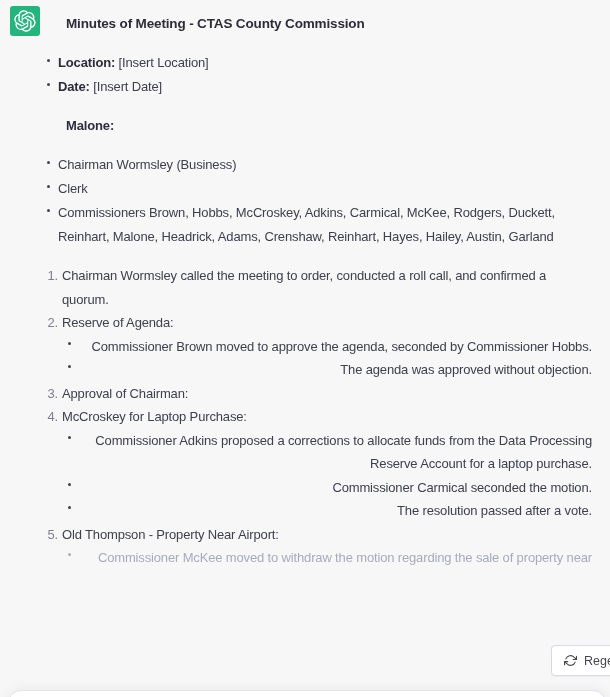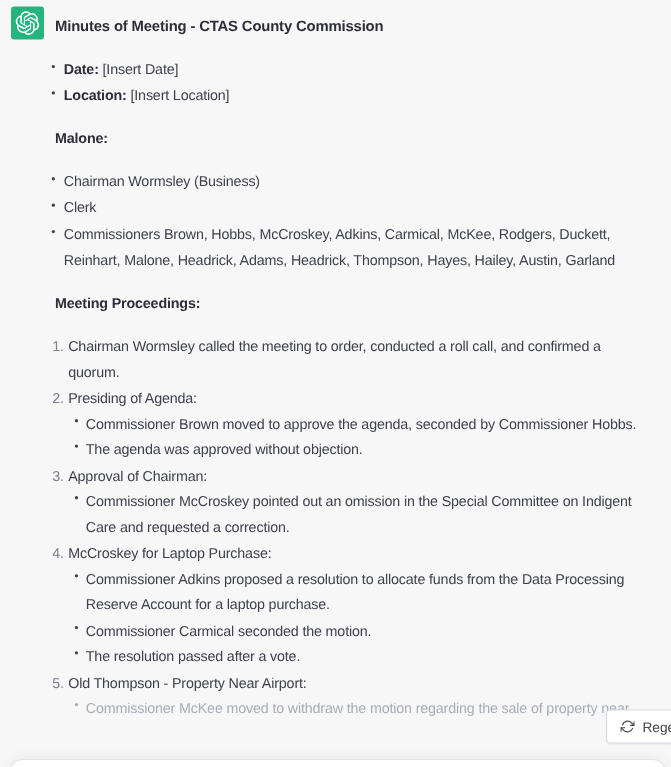--- a/index.html
+++ b/index.html
@@ -14,36 +14,36 @@
     line-height: 24px;
     color: #3e404c;
   }
   .avatar {
     position: absolute; left: 10px; top: 6px;
     width: 30px; height: 30px; border-radius: 3px;
     display: flex; align-items: center; justify-content: center;
   }
   .content { margin: 0 18px 0 50px; padding-top: 12px; }
   .title, .heading { font-weight: bold; color: #2c2d38; }
-  p { margin: 15px 0; }
+  p { margin: 15px 16px; }
   p.title { margin-top: 0; font-size: 13.5px; }
   ul.toplist { list-style: none; padding-left: 8px; margin: 15px 0; }
   ul.toplist > li { position: relative; }
   ul.toplist > li::before {
     content: ""; position: absolute; left: -11px; top: 8px;
     width: 3px; height: 3px; border-radius: 50%; background: #41424d;
   }
   ul.toplist strong { color: #2c2d38; }
   ol.proceedings { list-style: none; padding-left: 12px; margin: 15px 0 0 0; line-height: 23.5px; }
   ol.proceedings > li { position: relative; }
   .num {
     position: absolute; left: -24px; top: 0; width: 20px;
     text-align: right; color: #7e8090;
   }
-  ul.sub { list-style: none; padding-left: 16px; }
+  ul.sub { list-style: none; padding-left: 16px; text-align: right; }
   ul.sub > li { position: relative; }
   ul.sub > li::before {
     content: ""; position: absolute; left: -10px; top: 7px;
     width: 3px; height: 3px; border-radius: 50%; background: #41424d;
   }
   ul.sub > li.faded { color: #a8acb8; }
   ul.sub > li.faded::before { background: #a8acb8; }
   .regen {
     position: absolute; left: 551px; top: 645px; height: 31px;
     display: flex; align-items: center; gap: 7px;
@@ -67,45 +67,43 @@
   <div class="avatar" style="background: rgb(36, 180, 126);">
     <svg width="22" height="22" viewBox="0 0 41 41" fill="#ffffff" xmlns="http://www.w3.org/2000/svg">
       <path d="M37.532 16.87a9.963 9.963 0 0 0-.856-8.184 10.078 10.078 0 0 0-10.855-4.835A9.964 9.964 0 0 0 18.306.5a10.079 10.079 0 0 0-9.614 6.977 9.967 9.967 0 0 0-6.664 4.834 10.08 10.08 0 0 0 1.24 11.817 9.965 9.965 0 0 0 .856 8.185 10.079 10.079 0 0 0 10.855 4.835 9.965 9.965 0 0 0 7.516 3.35 10.078 10.078 0 0 0 9.617-6.981 9.967 9.967 0 0 0 6.663-4.834 10.079 10.079 0 0 0-1.243-11.813ZM22.498 37.886a7.474 7.474 0 0 1-4.799-1.735c.061-.033.168-.091.237-.134l7.964-4.6a1.294 1.294 0 0 0 .655-1.134V19.054l3.366 1.944a.12.12 0 0 1 .066.092v9.299a7.505 7.505 0 0 1-7.49 7.496ZM6.392 31.006a7.471 7.471 0 0 1-.894-5.023c.06.036.162.099.237.141l7.964 4.6a1.297 1.297 0 0 0 1.308 0l9.724-5.614v3.888a.12.12 0 0 1-.048.103l-8.051 4.649a7.504 7.504 0 0 1-10.24-2.744ZM4.297 13.62A7.469 7.469 0 0 1 8.2 10.333c0 .068-.004.19-.004.274v9.201a1.294 1.294 0 0 0 .654 1.132l9.723 5.614-3.366 1.944a.12.12 0 0 1-.114.01L7.04 23.856a7.504 7.504 0 0 1-2.743-10.237Zm27.658 6.437-9.724-5.615 3.367-1.943a.121.121 0 0 1 .113-.01l8.052 4.648a7.498 7.498 0 0 1-1.158 13.528v-9.476a1.293 1.293 0 0 0-.65-1.132Zm3.35-5.043c-.059-.037-.162-.099-.236-.141l-7.965-4.6a1.298 1.298 0 0 0-1.308 0l-9.723 5.614v-3.888a.12.12 0 0 1 .048-.103l8.05-4.645a7.497 7.497 0 0 1 11.135 7.763Zm-21.063 6.929-3.367-1.944a.12.12 0 0 1-.065-.092v-9.299a7.497 7.497 0 0 1 12.293-5.756 6.94 6.94 0 0 0-.236.134l-7.965 4.6a1.294 1.294 0 0 0-.654 1.132l-.006 11.225Zm1.829-3.943 4.33-2.501 4.332 2.5v5l-4.331 2.5-4.331-2.5Z"></path>
     </svg>
   </div>
 
   <div class="content">
     <p class="title">Minutes of Meeting - CTAS County Commission</p>
 
     <ul class="toplist" id="info-list">
+        <li><strong>Location:</strong> [Insert Location]</li>
         <li><strong>Date:</strong> [Insert Date]</li>
-        <li><strong>Location:</strong> [Insert Location]</li>
       </ul>
 
     <p class="heading">Malone:</p>
 
     <ul class="toplist" id="present-list">
         <li>Chairman Wormsley (Business)</li>
         <li>Clerk</li>
-        <li>Commissioners Brown, Hobbs, McCroskey, Adkins, Carmical, McKee, Rodgers, Duckett, Reinhart, Malone, Headrick, Adams, Headrick, Thompson, Hayes, Hailey, Austin, Garland</li>
+        <li>Commissioners Brown, Hobbs, McCroskey, Adkins, Carmical, McKee, Rodgers, Duckett, Reinhart, Malone, Headrick, Adams, Crenshaw, Reinhart, Hayes, Hailey, Austin, Garland</li>
       </ul>
 
-    <p class="heading">Meeting Proceedings:</p>
 
     <ol class="proceedings" id="proceedings-list">
         <li><span class="num">1.</span><span>Chairman Wormsley called the meeting to order, conducted a roll call, and confirmed a quorum.</span></li>
-        <li><span class="num">2.</span><span>Presiding of Agenda:</span><ul class="sub">
+        <li><span class="num">2.</span><span>Reserve of Agenda:</span><ul class="sub">
             <li>Commissioner Brown moved to approve the agenda, seconded by Commissioner Hobbs.</li>
             <li>The agenda was approved without objection.</li>
           </ul></li>
         <li><span class="num">3.</span><span>Approval of Chairman:</span><ul class="sub">
-            <li>Commissioner McCroskey pointed out an omission in the Special Committee on Indigent Care and requested a correction.</li>
           </ul></li>
         <li><span class="num">4.</span><span>McCroskey for Laptop Purchase:</span><ul class="sub">
-            <li>Commissioner Adkins proposed a resolution to allocate funds from the Data Processing Reserve Account for a laptop purchase.</li>
+            <li>Commissioner Adkins proposed a corrections to allocate funds from the Data Processing Reserve Account for a laptop purchase.</li>
             <li>Commissioner Carmical seconded the motion.</li>
             <li>The resolution passed after a vote.</li>
           </ul></li>
         <li><span class="num">5.</span><span>Old Thompson - Property Near Airport:</span><ul class="sub">
             <li class="faded">Commissioner McKee moved to withdraw the motion regarding the sale of property near</li>
           </ul></li>
       </ol>
   </div>
 
   <button class="regen">

